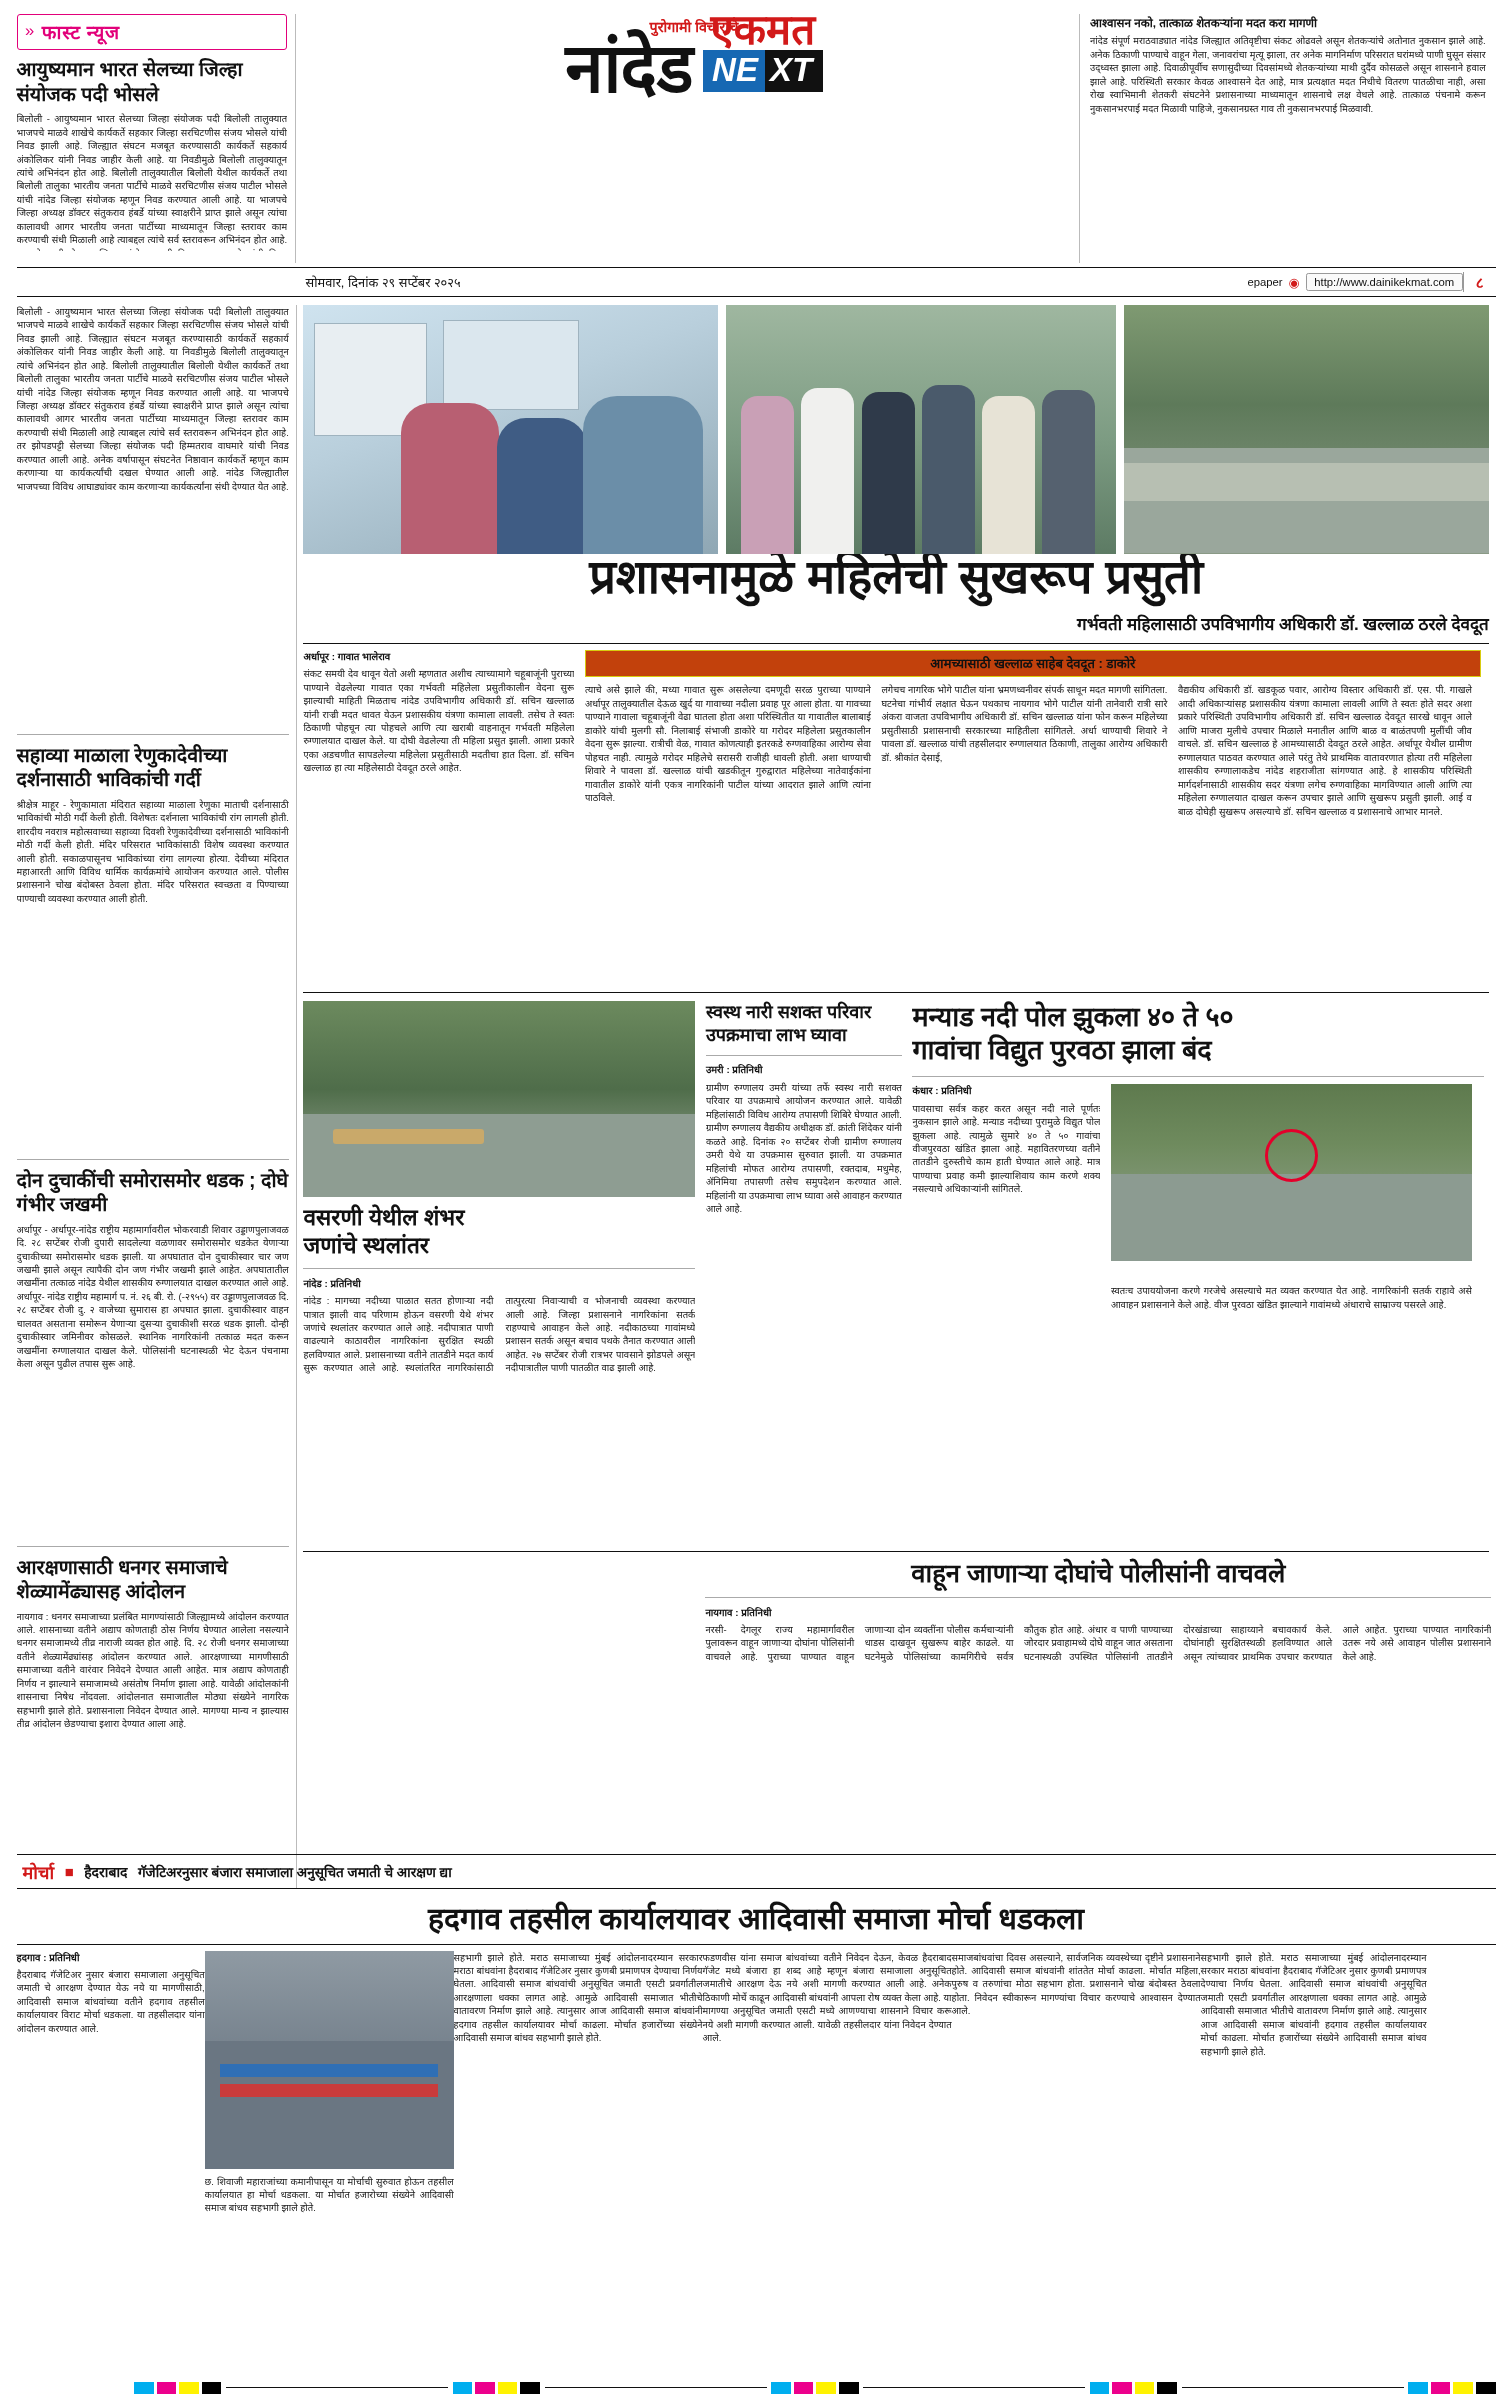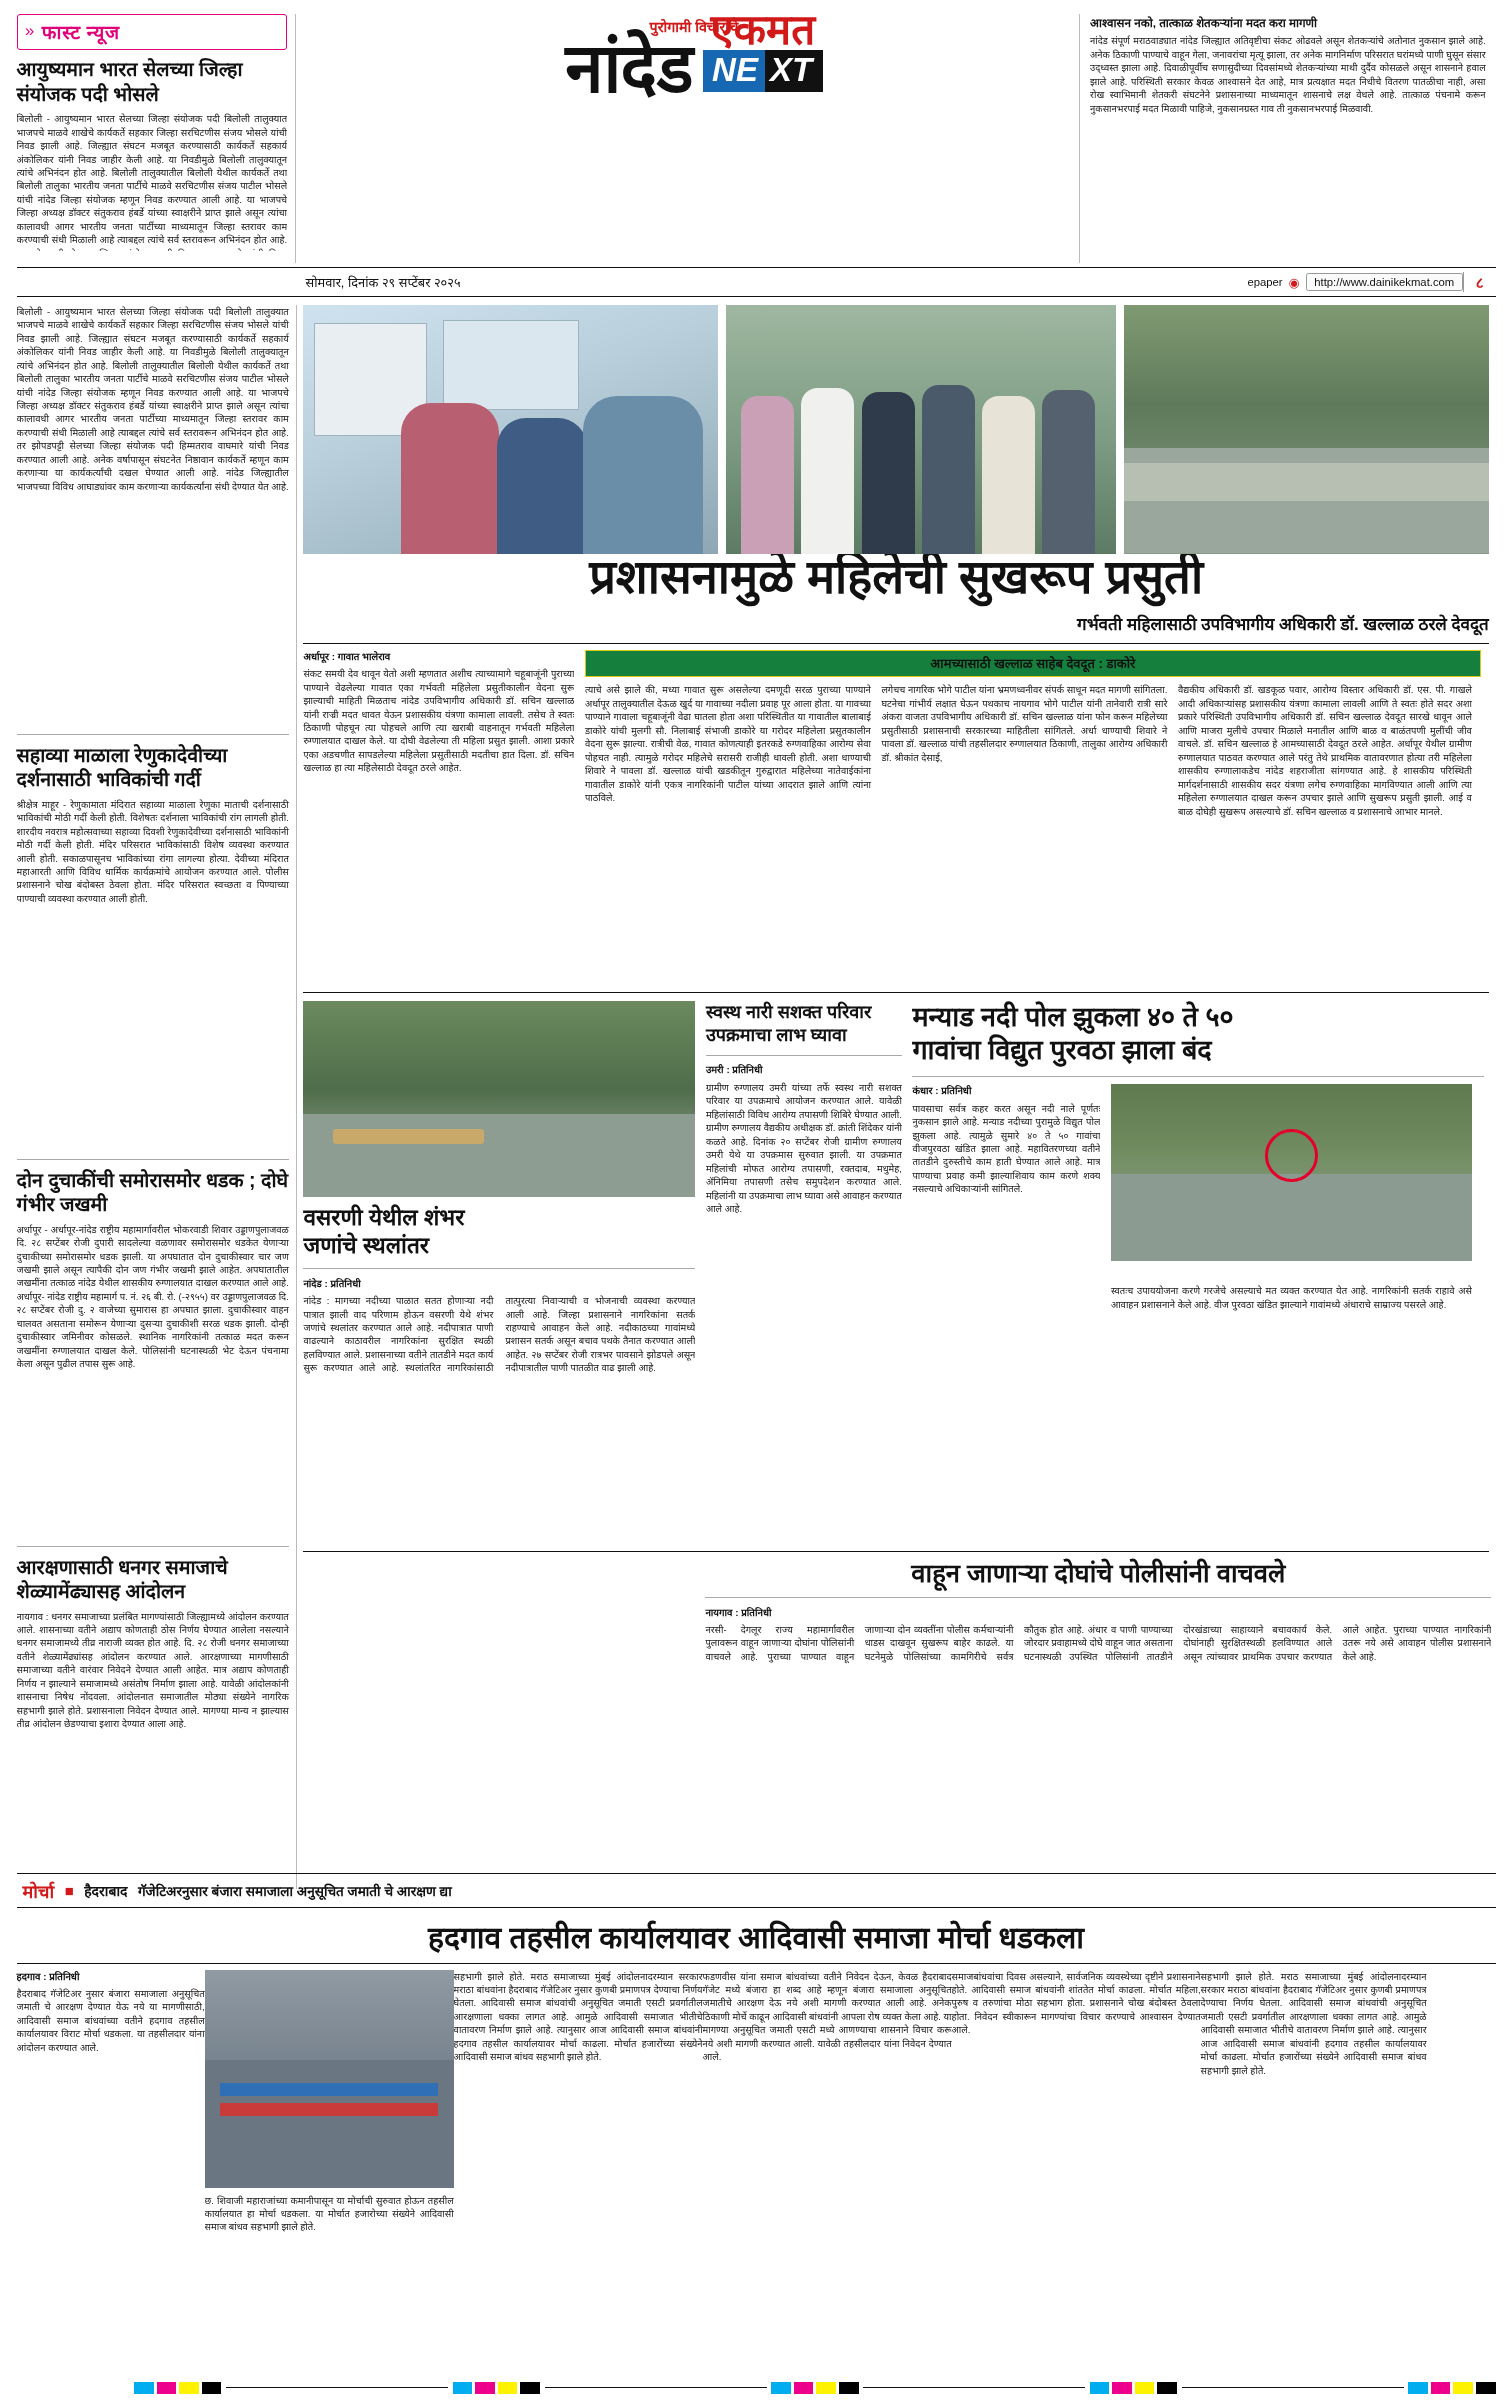--- a/index.html
+++ b/index.html
@@ -55,28 +55,28 @@
   .rule { border-top:0.8px solid #aaa; margin:7.5px 0; }
   .rule-bold { border-top:1.5px solid #111; margin:7.5px 0; }
 
   
   .photo { background:#cfd6da; position:relative; overflow:hidden; }
 
   
   .mainhead { text-align:center; font-size:47px; font-weight:bold; line-height:1.18; margin:10.5px 0 1.5px 0; }
   .mainsub { text-align:right; font-size:17px; font-weight:bold; margin:7.5px 0 7.5px 0; }
 
-  .yellowbar { background:#15803d; text-align:center; font-weight:bold; font-size:13px; padding:3.8px 0; border:0.8px solid #d8cc10;}
+  .yellowbar { background:#c2410c; text-align:center; font-weight:bold; font-size:13px; padding:3.8px 0; border:0.8px solid #d8cc10;}
   .byline { font-size:9.8px; font-weight:bold; }
 
   .sec-head { font-size:22.6px; font-weight:bold; line-height:1.25; }
   .sec-head2 { font-size:27px; font-weight:bold; line-height:1.25; }
   .sec-head3 { font-size:18px; font-weight:bold; line-height:1.3; }
 
-  .morcha-strip { display:flex; align-items:center; gap:10.5px; border-top:1.5px solid #111; border-bottom:0.8px solid #111; padding:4.5px 6px; margin-top:21px;}
+  .morcha-strip { display:flex; align-items:center; gap:10.5px; border-top:1.5px solid #111; border-bottom:0.8px solid #111; padding:4.5px 6px; margin-top:2px;}
   .morcha-strip .tag { color:#d21919; font-weight:bold; font-size:18px;}
   .morcha-strip .city { font-weight:bold; font-size:14px; }
   .morcha-strip .desc { font-size:13.6px; font-weight:bold;}
   .morcha-head { text-align:center; font-size:30px; font-weight:bold; margin:7.5px 0 6px 0;}
 
   
   .colorbar { position:absolute; left:16.6px; bottom:7.5px; width:1479px; display:flex; align-items:center; gap:4.5px;}
   .colorbar .seg { display:flex; gap:3px; }
   .colorbar .sw { width:19.6px; height:12px; }
   .colorbar .line { flex:1; height:0.8px; background:#111; }

